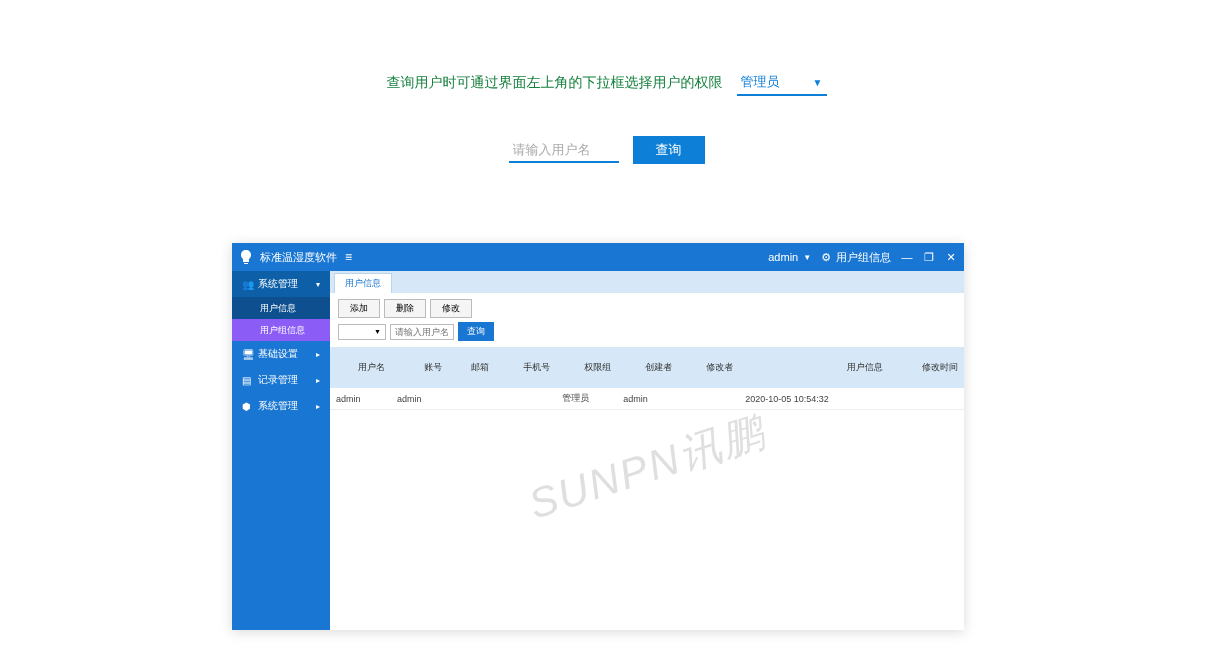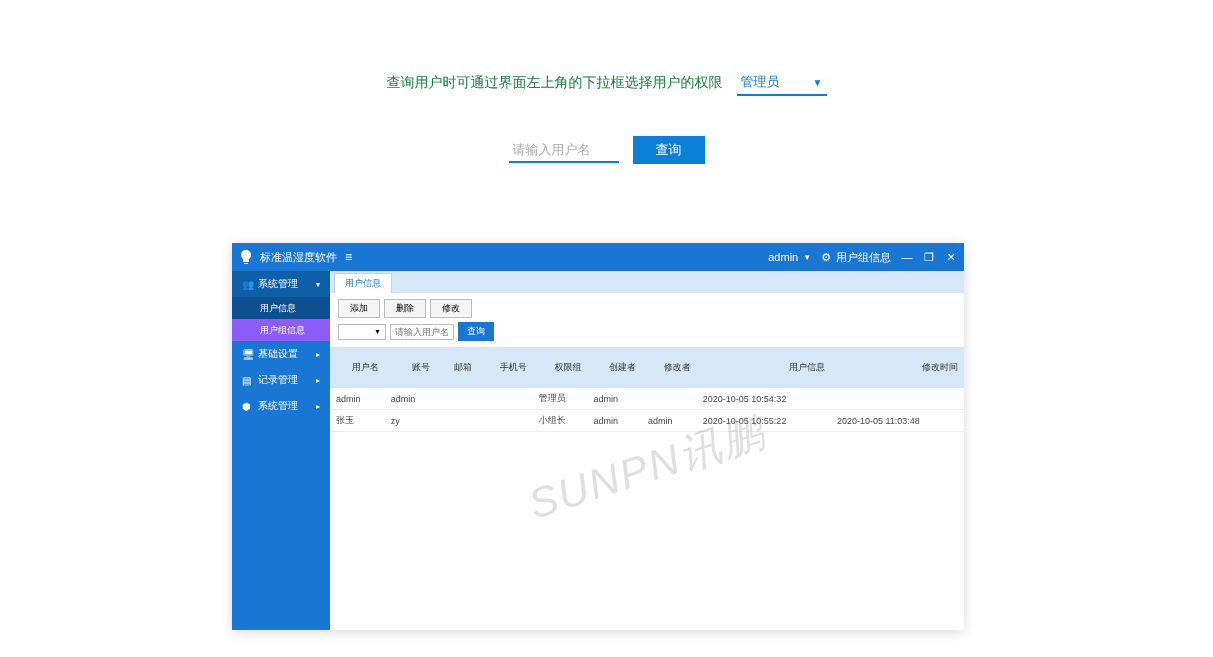--- a/index.html
+++ b/index.html
@@ -168,30 +168,19 @@
             <td>admin</td>
             <td>admin</td>
             <td></td>
             <td></td>
             <td>管理员</td>
             <td>admin</td>
             <td></td>
             <td>2020-10-05 10:54:32</td>
             <td></td>
           </tr>
-          <tr>
-            <td>张玉</td>
-            <td>zy</td>
-            <td></td>
-            <td></td>
-            <td>小组长</td>
-            <td>admin</td>
-            <td>admin</td>
-            <td>2020-10-05 10:55:22</td>
-            <td>2020-10-05 11:03:48</td>
-          </tr>
         </tbody>
       </table>
       <div class="watermark">SUNPN讯鹏</div>
     </div>
   </div>
 
 </div>
 
 </body></html>

